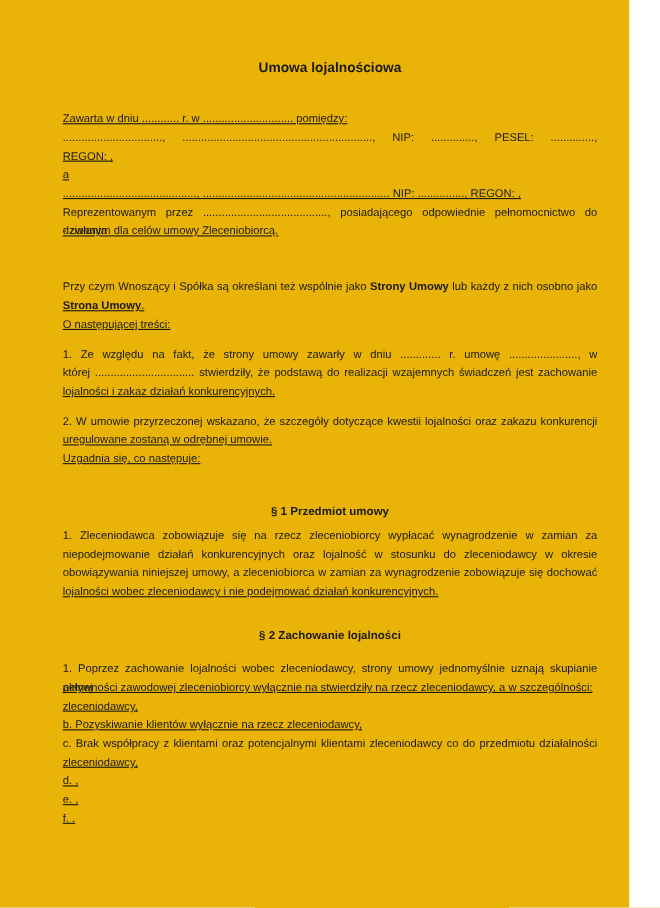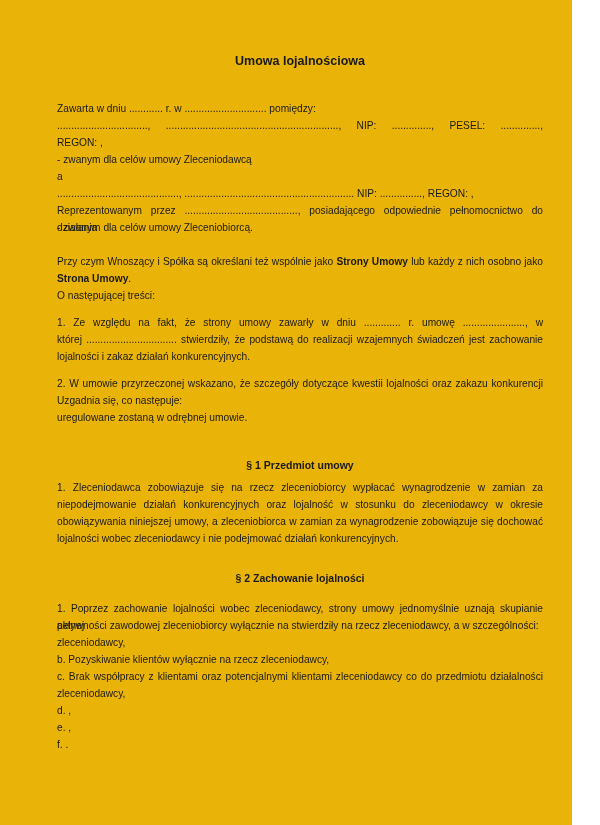--- a/index.html
+++ b/index.html
@@ -8,59 +8,58 @@
     position: absolute; left: 0; top: 0; width: 572px; height: 825px;
     background: #eab308; color: #1a1a1a;
     font-family: "Liberation Sans", sans-serif;
     font-size: 10.2px; line-height: 17px;
   }
   .title {
     position: absolute; top: 53px; left: 0; width: 600px; text-align: center;
     font-weight: bold; font-size: 12.5px; line-height: 16px;
   }
   .blk { position: absolute; left: 57px; width: 486px; }
-  .line { white-space: nowrap; height: 17px; }
+  .line { white-space: nowrap; height: 17px; text-decoration: underline; }
   .jl { text-align: justify; text-align-last: justify; white-space: normal; height: 17px; }
   .heading { position: absolute; left: 0; width: 600px; text-align: center; font-weight: bold; font-size: 10.5px; }
   b { font-weight: bold; }
 </style>
 </head>
 <body>
 
 <div class="page">
 
   <div class="title">Umowa lojalnościowa</div>
 
   <div class="blk" style="top:100px;">
     <div class="line">Zawarta w dniu ............ r. w ............................. pomiędzy:</div>
     <div class="jl">................................, ............................................................., NIP: .............., PESEL: ..............,</div>
     <div class="line">REGON: ,</div>
-    <div class="line">- zwanym dla celów umowy Zleceniodawcą</div>
     <div class="line">a</div>
     <div class="line">..........................................., ............................................................ NIP: ..............., REGON: ,</div>
     <div class="jl">Reprezentowanym przez ........................................, posiadającego odpowiednie pełnomocnictwo do działania</div>
     <div class="line">- zwanym dla celów umowy Zleceniobiorcą.</div>
   </div>
 
   <div class="blk" style="top:253px;">
     <div class="jl"><span>Przy czym Wnoszący i Spółka są określani też wspólnie jako </span><b>Strony Umowy</b><span> lub każdy z nich osobno jako</span></div>
     <div class="line"><b>Strona Umowy</b><span>.</span></div>
     <div class="line">O następującej treści:</div>
   </div>
 
   <div class="blk" style="top:314px;">
     <div class="jl">1. Ze względu na fakt, że strony umowy zawarły w dniu ............. r. umowę ......................, w</div>
     <div class="jl">której ................................ stwierdziły, że podstawą do realizacji wzajemnych świadczeń jest zachowanie</div>
     <div class="line">lojalności i zakaz działań konkurencyjnych.</div>
   </div>
 
   <div class="blk" style="top:375px;">
     <div class="jl">2. W umowie przyrzeczonej wskazano, że szczegóły dotyczące kwestii lojalności oraz zakazu konkurencji</div>
+    <div class="line">uregulowane zostaną w odrębnej umowie.</div>
     <div class="line">Uzgadnia się, co następuje:</div>
-    <div class="line">uregulowane zostaną w odrębnej umowie.</div>
   </div>
 
   <div class="heading" style="top:457px;">§ 1 Przedmiot umowy</div>
 
   <div class="blk" style="top:479px;">
     <div class="jl">1. Zleceniodawca zobowiązuje się na rzecz zleceniobiorcy wypłacać wynagrodzenie w zamian za</div>
     <div class="jl">niepodejmowanie działań konkurencyjnych oraz lojalność w stosunku do zleceniodawcy w okresie</div>
     <div class="jl">obowiązywania niniejszej umowy, a zleceniobiorca w zamian za wynagrodzenie zobowiązuje się dochować</div>
     <div class="line">lojalności wobec zleceniodawcy i nie podejmować działań konkurencyjnych.</div>
   </div>

